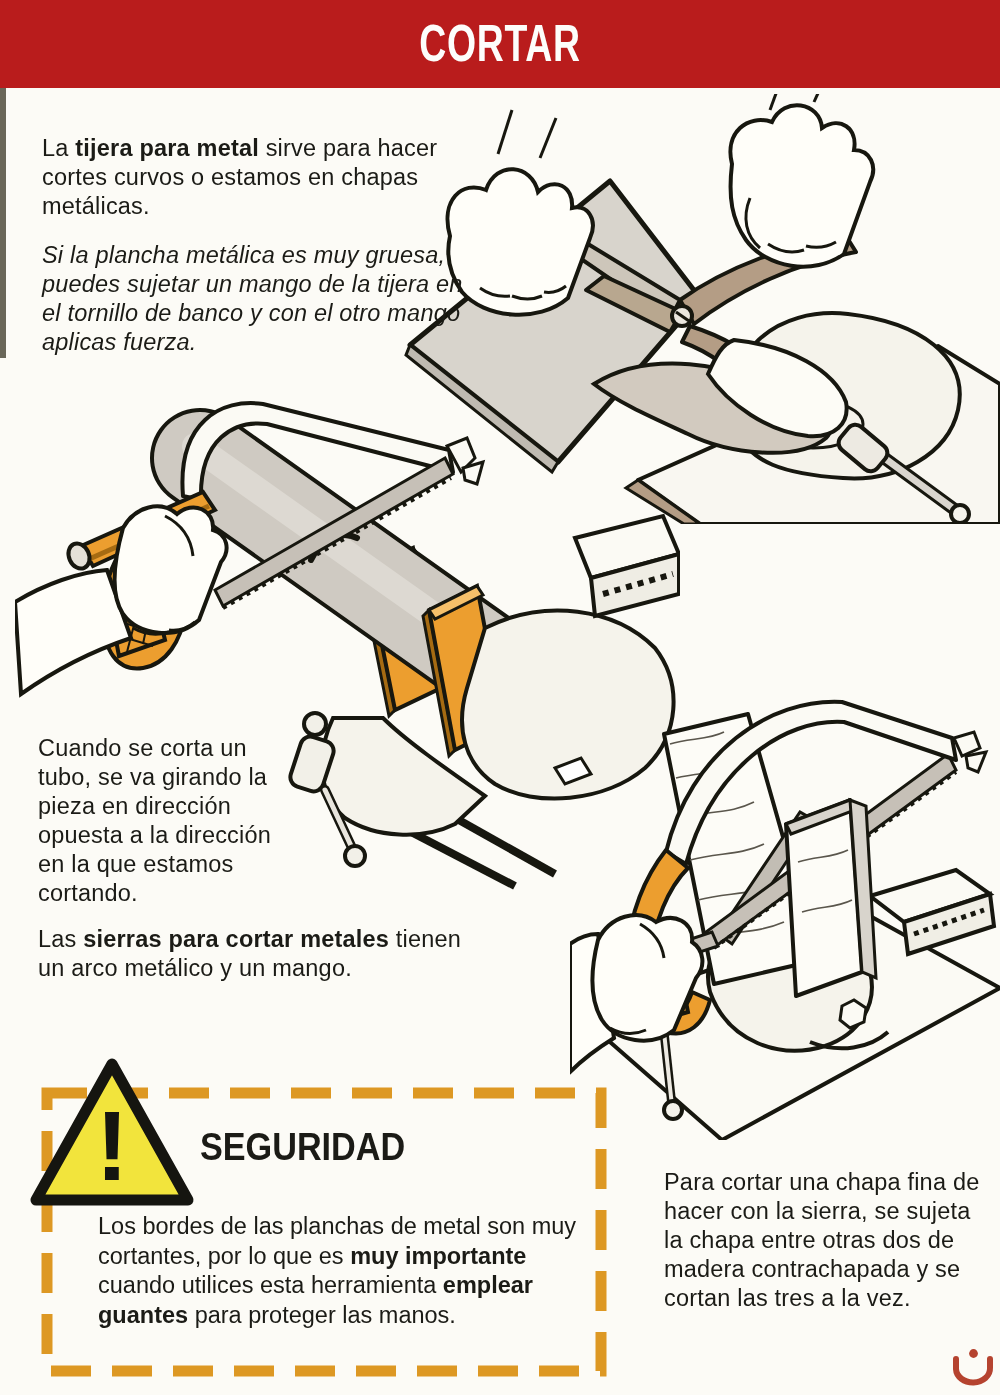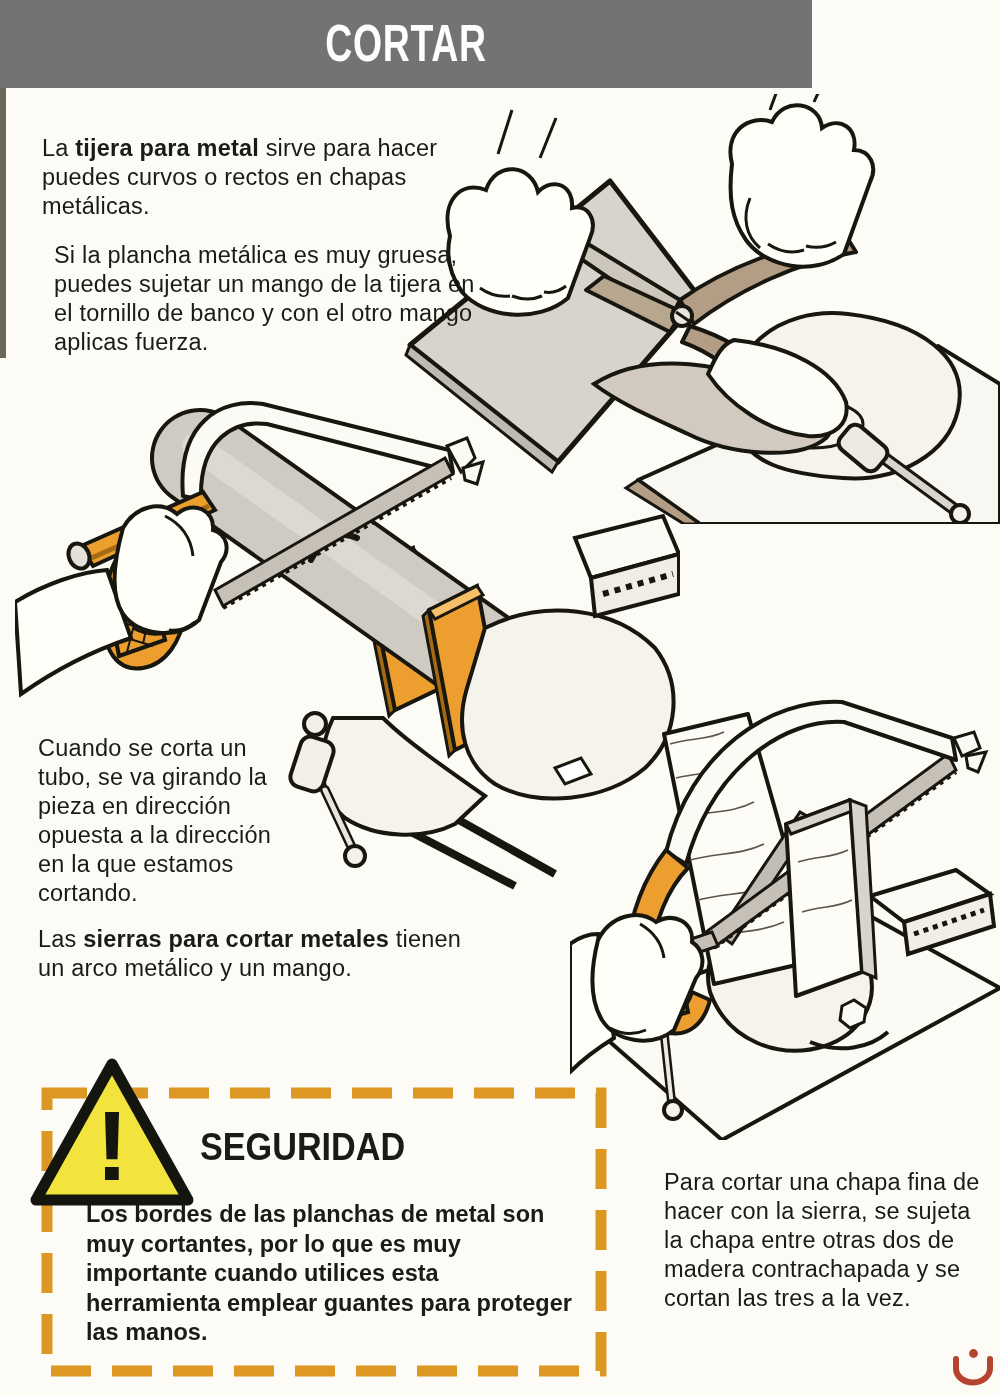--- a/index.html
+++ b/index.html
@@ -3,30 +3,30 @@
 <meta charset="utf-8">
 <style>
   html,body{margin:0;padding:0;background:#ffffff;}
   .page{
     position:relative;width:1000px;height:1395px;overflow:hidden;
     background:#FCFBF6;
     font-family:"Liberation Sans","DejaVu Sans",sans-serif;
     color:#1B1B16;
   }
   .scan-edge{position:absolute;left:0;top:0;width:6px;height:358px;background:#3a3524;opacity:.75;}
-  .banner{position:absolute;left:0;top:0;width:812px;height:88px;background:#737373;}
+  .banner{position:absolute;left:0;top:0;width:1000px;height:88px;background:#b91c1c;}
   .banner-title{
     display:block;width:100%;text-align:center;line-height:86px;
     font-size:52px;font-weight:bold;color:#FDFDFB;letter-spacing:1px;
     transform:scaleX(.72);
   }
   .para{position:absolute;font-size:23.5px;line-height:1.24;letter-spacing:.2px;z-index:5;}
   .para b{font-weight:bold;margin-top:18px;}
   .p-intro{left:42px;top:110px;width:412px;}
-  .p-thick{left:54px;top:217px;width:428px;}
+  .p-thick{left:42px;top:217px;width:428px;font-style:italic;}
   .p-tube{left:38px;top:710px;width:258px;}
   .p-saws{left:38px;top:901px;width:432px;}
   .p-thin{left:664px;top:1144px;width:318px;}
   .illus{position:absolute;z-index:1;}
   .illus-shears{left:398px;top:94px;width:602px;height:430px;}
   .illus-tube{left:15px;top:388px;width:665px;height:517px;}
   .illus-plywood{left:570px;top:682px;width:430px;height:458px;}
   .safety{position:absolute;left:40px;top:1086px;width:568px;height:292px;z-index:6;}
   .safety-border{position:absolute;left:0;top:0;width:568px;height:292px;}
   .warning-tri{position:absolute;left:-12px;top:-30px;width:168px;height:158px;}
@@ -42,21 +42,21 @@
 <body>
 
 <div class="page">
 
   <div class="scan-edge"></div>
 
   <header class="banner">
     <span class="banner-title">CORTAR</span>
   </header>
 
-  <p class="para p-intro"><span>La </span><b>tijera para metal</b><span> sirve para hacer puedes curvos o rectos en chapas metálicas.</span></p>
+  <p class="para p-intro"><span>La </span><b>tijera para metal</b><span> sirve para hacer cortes curvos o estamos en chapas metálicas.</span></p>
 
   <p class="para p-thick">Si la plancha metálica es muy gruesa, puedes sujetar un mango de la tijera en el tornillo de banco y con el otro mango aplicas fuerza.</p>
 
   <svg class="illus illus-shears" viewBox="0 0 602 430">
     <g>
       <polygon points="240,386 540,252 602,290 602,430 302,430" fill="#F9F7F1" stroke="#17170F" stroke-width="4" stroke-linejoin="round"></polygon>
       <polygon points="240,386 302,430 286,430 228,394" fill="#B49D85" stroke="#17170F" stroke-width="3"></polygon>
     </g>
     <g>
       <path d="M340,338 C318,258 380,212 450,220 C520,228 572,262 560,316 C550,360 500,388 445,384 C385,380 352,368 340,338 Z" fill="#F5F3EB" stroke="#17170F" stroke-width="4"></path>
@@ -237,21 +237,21 @@
 
   <div class="safety">
     <svg class="safety-border" viewBox="0 0 568 292">
       <rect x="7" y="7" width="554" height="278" fill="none" stroke="#DD9823" stroke-width="11" stroke-dasharray="40 21"></rect>
     </svg>
     <svg class="warning-tri" viewBox="0 0 168 158">
       <polygon points="84,8 160,144 8,144" fill="#F2E43C" stroke="#151510" stroke-width="11" stroke-linejoin="round"></polygon>
       <text x="84" y="124" text-anchor="middle" font-family="Liberation Sans, DejaVu Sans, sans-serif" font-size="98" font-weight="bold" fill="#151510">!</text>
     </svg>
     <h2 class="safety-title" style="margin:0;">SEGURIDAD</h2>
-    <p class="safety-body" style="margin:0;font-weight:bold;"><span>Los bordes de las planchas de metal son muy cortantes, por lo que es </span><b>muy importante</b><span> cuando utilices esta herramienta </span><b>emplear guantes</b><span> para proteger las manos.</span></p>
+    <p class="safety-body" style="margin:12px;"><span>Los bordes de las planchas de metal son muy cortantes, por lo que es </span><b>muy importante</b><span> cuando utilices esta herramienta </span><b>emplear guantes</b><span> para proteger las manos.</span></p>
   </div>
 
   <p class="para p-thin">Para cortar una chapa fina de hacer con la sierra, se sujeta la chapa entre otras dos de madera contrachapada y se cortan las tres a la vez.</p>
 
   <svg class="corner-mark" viewBox="0 0 46 46">
     <path d="M6 13 v10 a17 14 0 0 0 34 -1 v-9" fill="none" stroke="#B5432F" stroke-width="6" stroke-linecap="round"></path>
     <circle cx="23.5" cy="7.5" r="4.4" fill="#B5432F"></circle>
   </svg>
 
 </div>

